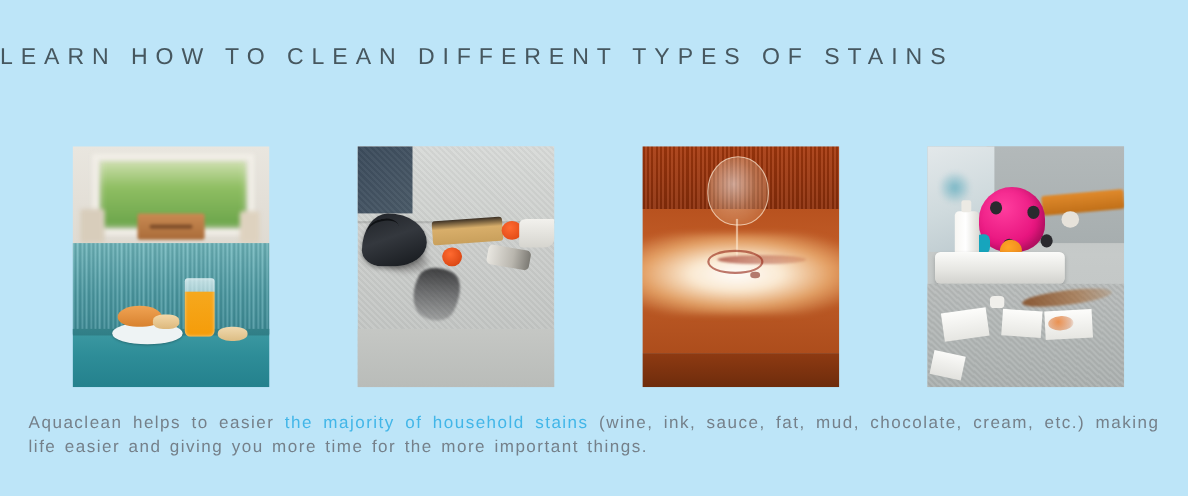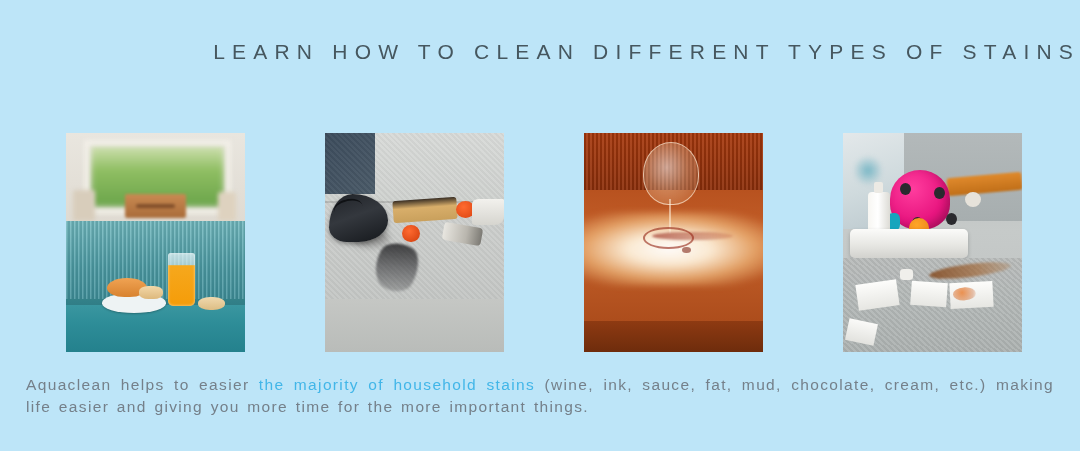--- a/index.html
+++ b/index.html
@@ -20,21 +20,21 @@
     background: #bde5f8;
     box-sizing: border-box;
   }
 
   
   .title {
     position: absolute;
     top: 26px;
     left: 0;
     width: 1080px;
-    text-align: right;
+    text-align: left;
     font-family: "Liberation Sans", sans-serif;
     font-size: 21px;
     font-weight: 400;
     letter-spacing: 7.2px;
     color: #46575f;
     white-space: nowrap;
   }
 
   
   .gallery {

